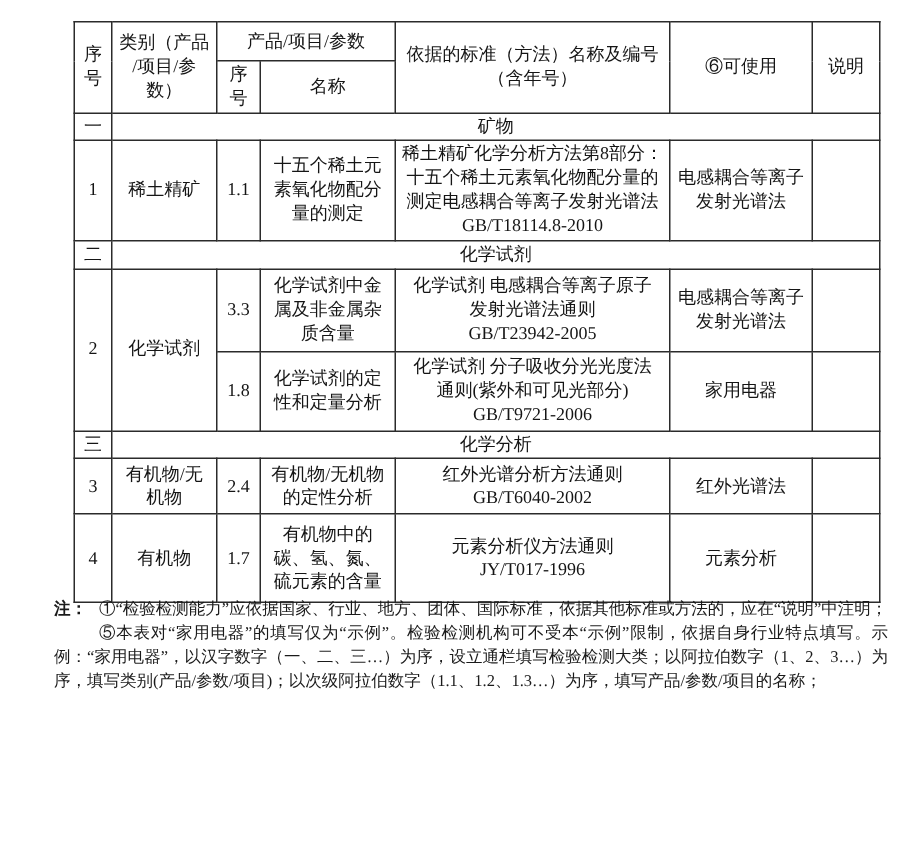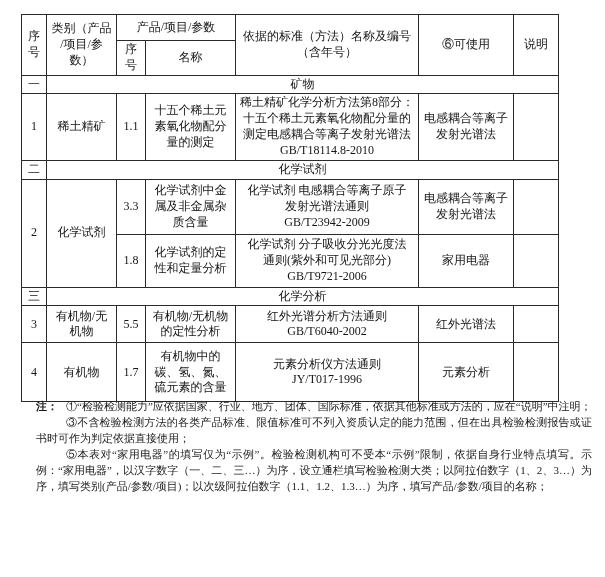--- a/index.html
+++ b/index.html
@@ -2,21 +2,21 @@
 <html><head>
 <meta charset="utf-8">
 <style>
   html,body{margin:0;padding:0;background:#ffffff;}
   .page{
     position:relative;width:605px;height:577px;background:#ffffff;
     font-family:"Liberation Serif","DejaVu Serif",serif;color:#151515;
     overflow:hidden;
   }
   table.cap-table{
-    position:absolute;left:21px;top:14px;width:537px;
+    position:absolute;left:49px;top:14px;width:537px;
     border-collapse:collapse;table-layout:fixed;
   }
   table.cap-table td{
     border:1px solid #2b2b2b;
     text-align:center;vertical-align:middle;
     font-size:12px;line-height:1.32;
     padding:1px 3px;
     white-space:pre-line;
     word-break:break-all;
     overflow:hidden;
@@ -90,42 +90,42 @@
         <td>二</td>
         <td colspan="6">化学试剂</td>
       </tr>
       <tr class="row-21">
         <td rowspan="2">2</td>
         <td rowspan="2">化学试剂</td>
         <td>3.3</td>
         <td>化学试剂中金属及非金属杂质含量</td>
         <td>化学试剂 电感耦合等离子原子
 发射光谱法通则
-GB/T23942-2009</td>
+GB/T23942-2005</td>
         <td>电感耦合等离子发射光谱法</td>
         <td></td>
       </tr>
       <tr class="row-22">
         <td>1.8</td>
         <td>化学试剂的定性和定量分析</td>
         <td>化学试剂 分子吸收分光光度法
 通则(紫外和可见光部分)
 GB/T9721-2006</td>
         <td>家用电器</td>
         <td></td>
       </tr>
 
       <tr class="section-row">
         <td>三</td>
         <td colspan="6">化学分析</td>
       </tr>
       <tr class="row-3">
         <td>3</td>
         <td>有机物/无机物</td>
-        <td>5.5</td>
+        <td>2.4</td>
         <td>有机物/无机物的定性分析</td>
         <td>红外光谱分析方法通则
 GB/T6040-2002</td>
         <td>红外光谱法</td>
         <td></td>
       </tr>
       <tr class="row-4">
         <td>4</td>
         <td>有机物</td>
         <td>1.7</td>
@@ -133,17 +133,16 @@
         <td>元素分析仪方法通则
 JY/T017-1996</td>
         <td>元素分析</td>
         <td></td>
       </tr>
     </tbody>
   </table>
 
   <div class="notes">
     <p><span class="note-label">注：</span><span>①“检验检测能力”应依据国家、行业、地方、团体、国际标准，依据其他标准或方法的，应在“说明”中注明；</span></p>
-    <p class="indent">③不含检验检测方法的各类产品标准、限值标准可不列入资质认定的能力范围，但在出具检验检测报告或证书时可作为判定依据直接使用；</p>
     <p class="indent">⑤本表对“家用电器”的填写仅为“示例”。检验检测机构可不受本“示例”限制，依据自身行业特点填写。示例：“家用电器”，以汉字数字（一、二、三…）为序，设立通栏填写检验检测大类；以阿拉伯数字（1、2、3…）为序，填写类别(产品/参数/项目)；以次级阿拉伯数字（1.1、1.2、1.3…）为序，填写产品/参数/项目的名称；</p>
   </div>
 
 </div>
 
 </body></html>

